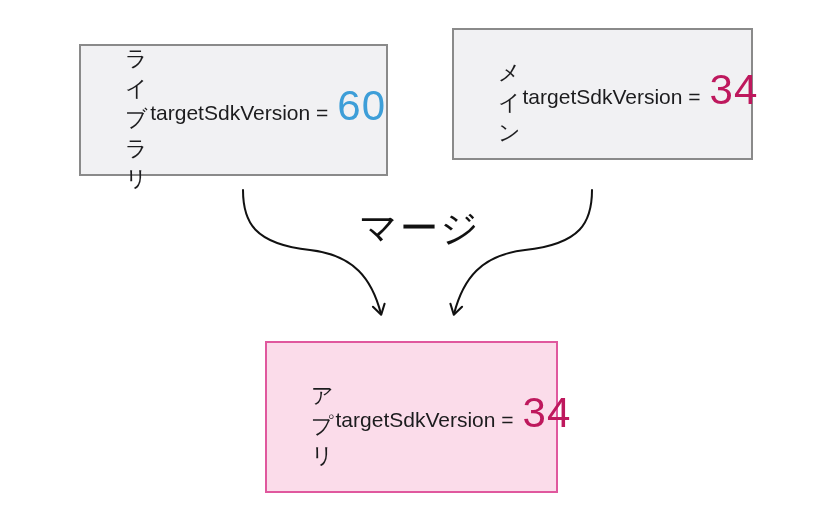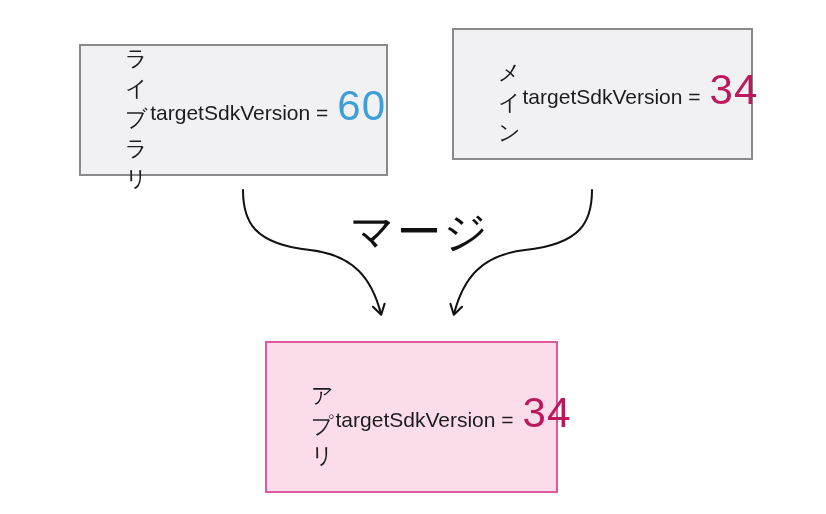--- a/index.html
+++ b/index.html
@@ -60,21 +60,21 @@
     letter-spacing: 1px;
   }
   .sdk-value.blue { color: #3d9ed8; }
   .sdk-value.red  { color: #be185d; }
   .merge-label {
     position: absolute;
     left: 348px;
     top: 203px;
     width: 144px;
     text-align: center;
-    font-size: 44px;
+    font-size: 38px;
     color: #111111;
     letter-spacing: 2px;
   }
 </style>
 </head>
 <body>
 
 <div class="canvas">
 
   <svg class="arrow-layer" width="826" height="514" viewBox="0 0 826 514" xmlns="http://www.w3.org/2000/svg">

